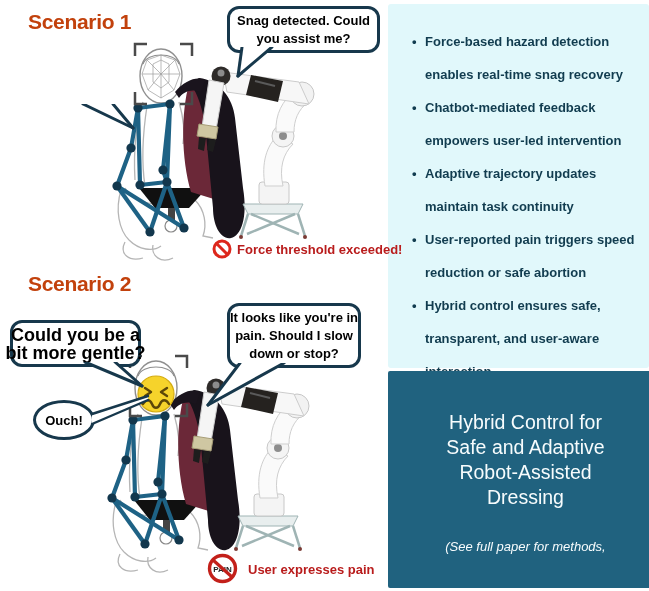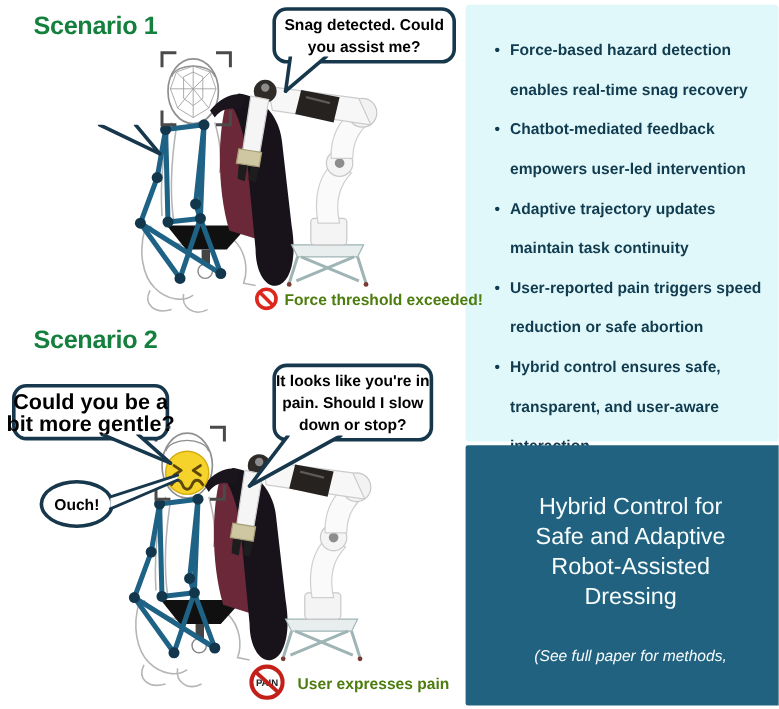--- a/index.html
+++ b/index.html
@@ -2,37 +2,37 @@
 <html><head>
 <meta charset="utf-8">
 <style>
   html,body{margin:0;padding:0;background:#fff;}
   .canvas{
     position:relative;width:649px;height:591px;background:#fff;overflow:hidden;
     font-family:"Liberation Sans",sans-serif;
   }
   
   .scn-title{
-    position:absolute;left:28px;font-size:21px;font-weight:bold;color:#15803d;
+    position:absolute;left:28px;font-size:21px;font-weight:bold;color:#c2410c;
     letter-spacing:-0.3px;
   }
   
   .bubble{
     position:absolute;background:#fff;border:3px solid #17384C;border-radius:12px;
     display:flex;flex-direction:column;justify-content:center;align-items:center;
     text-align:center;font-weight:bold;color:#000;z-index:3;box-sizing:border-box;
   }
   .bubble div{white-space:nowrap;}
   .tail{position:absolute;z-index:4;}
   .tail polygon{fill:#fff;}
   .tail line{stroke:#17384C;stroke-width:3;stroke-linecap:round;}
   
   .figure{position:absolute;z-index:1;}
   
-  .warn-text{position:absolute;font-size:13px;font-weight:bold;color:#4d7c0f;z-index:3;white-space:nowrap;}
+  .warn-text{position:absolute;font-size:13px;font-weight:bold;color:#b91c1c;z-index:3;white-space:nowrap;}
   .warn-icon{position:absolute;z-index:3;}
   
   .panel-light{
     position:absolute;left:388px;top:4px;width:261px;height:364px;
     background:#E1F8FB;border-radius:3px;box-sizing:border-box;
     padding:21px 14px 0 24px;
   }
   .panel-light ul{list-style:none;margin:0;padding:0;}
   .panel-light li{
     position:relative;padding-left:13px;font-size:13px;line-height:33px;

